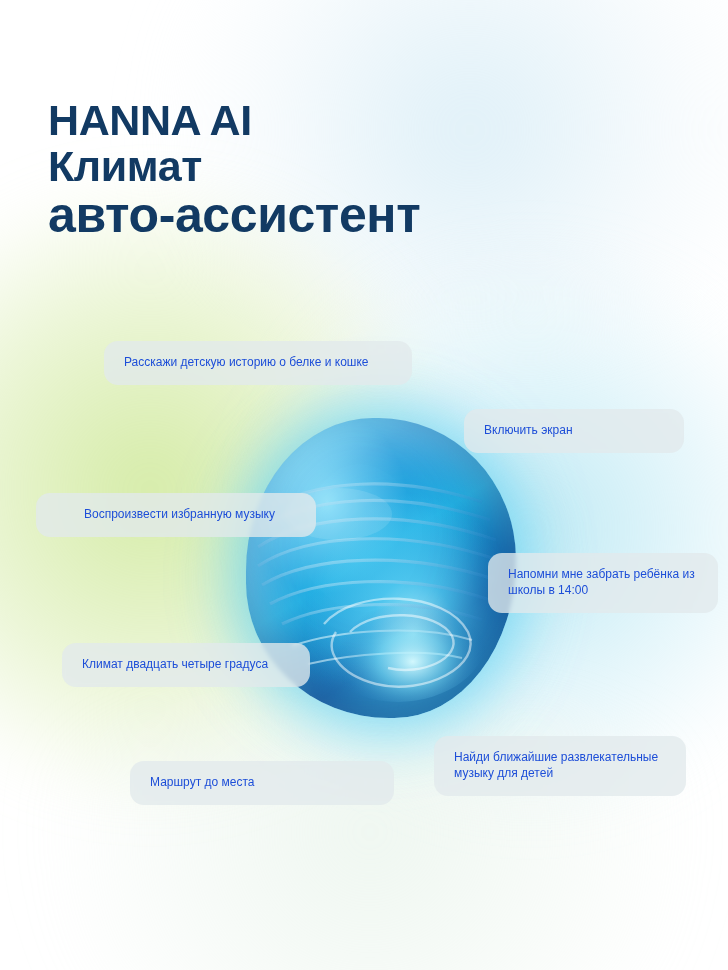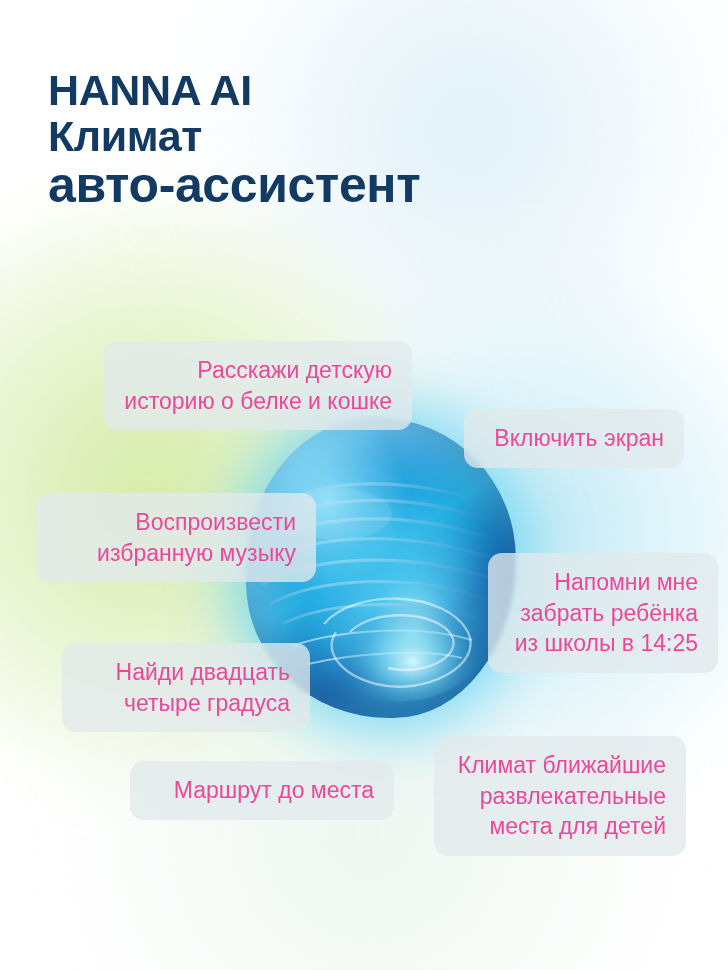--- a/index.html
+++ b/index.html
@@ -75,21 +75,21 @@
     top: 68px;
     z-index: 5;
   }
   .heading .line {
     color: #123a63;
     font-weight: 700;
     line-height: 1.06;
     letter-spacing: -0.4px;
     white-space: nowrap;
   }
-  .heading .l1 { font-size: 43px; }
+  .heading .l1 { font-size: 43px; margin-top: 30px; }
   .heading .l2 { font-size: 43px; }
   .heading .l3 { font-size: 50px; }
 
   
   .orb-wrap {
     position: absolute;
     left: 246px;
     top: 418px;
     width: 270px;
     height: 320px;
@@ -121,28 +121,27 @@
       inset -20px -30px 60px rgba(8,58,120,0.55),
       inset 18px 22px 50px rgba(190,245,255,0.55);
     overflow: hidden;
   }
   .orb svg { display: block; }
 
   
   .bubble {
     position: absolute;
     background: rgba(226, 233, 236, 0.78);
-    color: #ec4899;
+    color: #1d4ed8;
     border-radius: 14px;
     padding: 14px 20px;
-    font-size: 23px;
+    font-size: 12px;
     line-height: 1.33;
     z-index: 4;
     backdrop-filter: blur(2px);
-    text-align: right;
   }
   .b-story   { left: 104px; top: 341px;  width: 268px; }
   .b-screen  { left: 464px; top: 409px;  width: 180px; }
   .b-music   { left: 36px;  top: 493px;  width: 212px; padding-left: 48px; }
   .b-remind  { left: 488px; top: 553px;  width: 190px; }
   .b-climate { left: 62px;  top: 643px;  width: 208px; }
   .b-route   { left: 130px; top: 761px;  width: 224px; }
   .b-places  { left: 434px; top: 736px;  width: 212px; }
 </style>
 </head>
@@ -199,18 +198,18 @@
         <g opacity="0.5">
           <ellipse cx="92" cy="96" rx="54" ry="26" fill="#ffffff" opacity="0.22"></ellipse>
         </g>
       </svg>
     </div>
   </div>
 
   <div class="bubble b-story">Расскажи детскую историю о белке и кошке</div>
   <div class="bubble b-screen">Включить экран</div>
   <div class="bubble b-music">Воспроизвести избранную музыку</div>
-  <div class="bubble b-remind">Напомни мне забрать ребёнка из школы в 14:25</div>
-  <div class="bubble b-climate">Найди двадцать четыре градуса</div>
+  <div class="bubble b-remind">Напомни мне забрать ребёнка из школы в 14:00</div>
+  <div class="bubble b-climate">Климат двадцать четыре градуса</div>
   <div class="bubble b-route">Маршрут до места</div>
-  <div class="bubble b-places">Климат ближайшие развлекательные места для детей</div>
+  <div class="bubble b-places">Найди ближайшие развлекательные музыку для детей</div>
 
 </div>
 
 </body></html>

